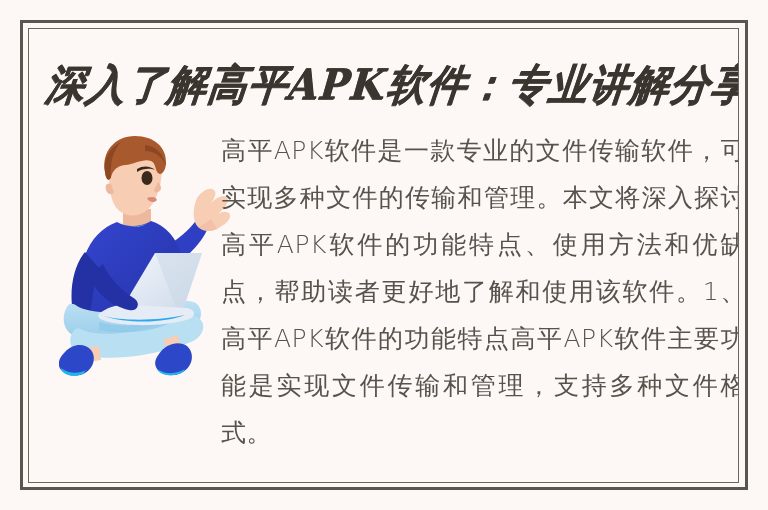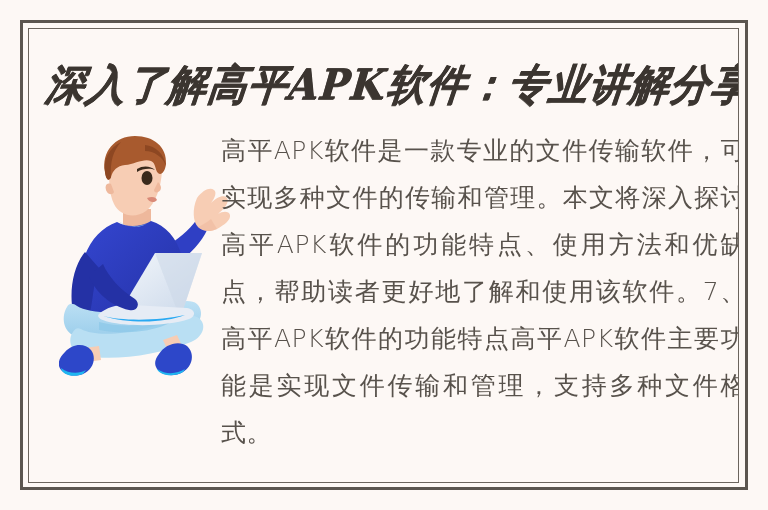--- a/index.html
+++ b/index.html
@@ -214,16 +214,16 @@
           <path d="M40 190 C48 183 60 180 72 181 L128 184 C136 185 138 192 130 195
                    C110 202 72 203 50 198 C42 196 37 193 40 190 Z" fill="#e6ecf5"></path>
           <path d="M44 192 C62 197 100 197 126 191 C106 199 70 200 44 192 Z" fill="#29a9f2"></path>
         </g>
 
         <path d="M30 152 C36 168 52 182 70 186 C78 188 82 180 76 175
                  C62 166 50 154 44 140 Z" fill="#2431a5"></path>
       </svg>
     </div>
 
-    <div class="body-text">高平APK软件是一款专业的文件传输软件，可实现多种文件的传输和管理。本文将深入探讨高平APK软件的功能特点、使用方法和优缺点，帮助读者更好地了解和使用该软件。7、高平APK软件的功能特点高平APK软件主要功能是实现文件传输和管理，支持多种文件格式。</div>
+    <div class="body-text">高平APK软件是一款专业的文件传输软件，可实现多种文件的传输和管理。本文将深入探讨高平APK软件的功能特点、使用方法和优缺点，帮助读者更好地了解和使用该软件。1、高平APK软件的功能特点高平APK软件主要功能是实现文件传输和管理，支持多种文件格式。</div>
 
   </div>
 </div>
 
 </body></html>

